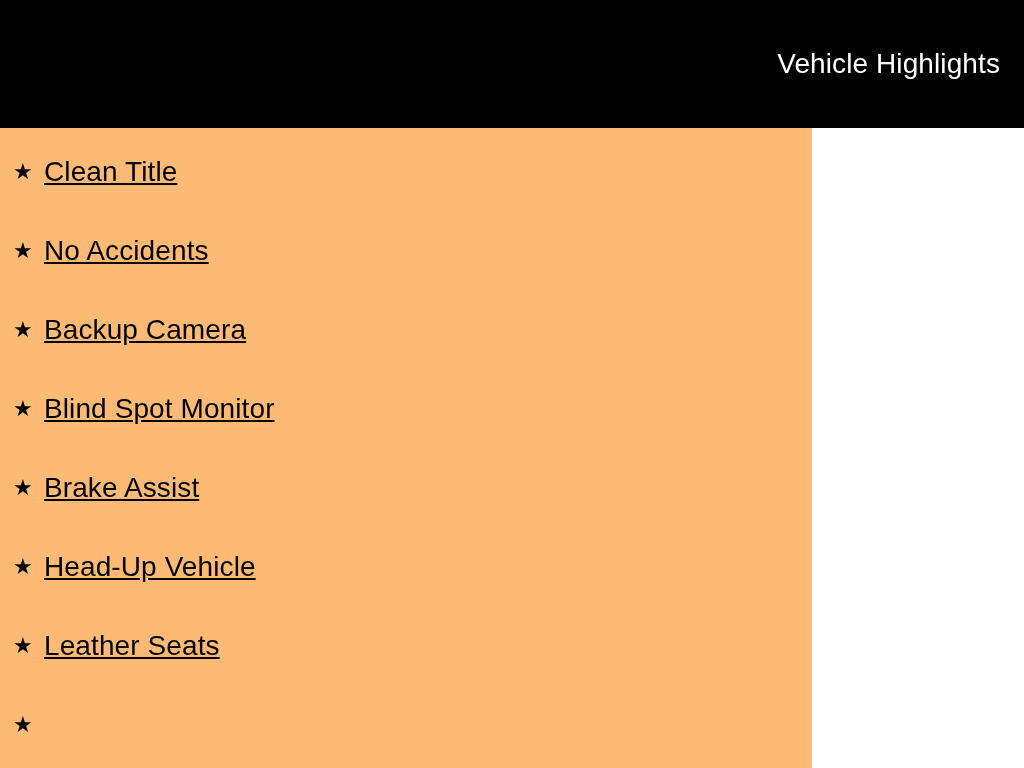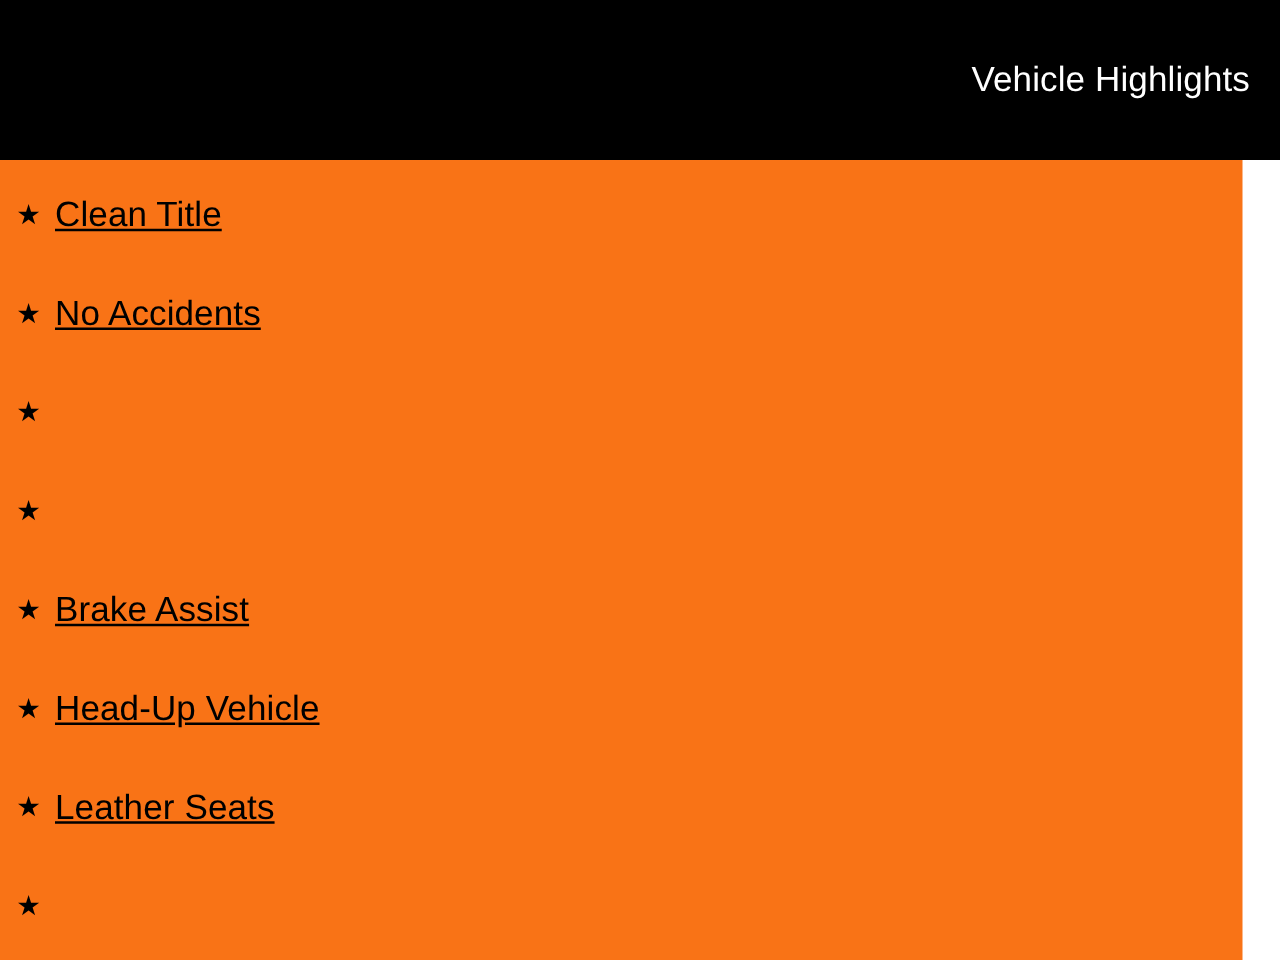--- a/index.html
+++ b/index.html
@@ -11,23 +11,23 @@
     width: 1024px;
     height: 768px;
     background: #ffffff;
     font-family: "Liberation Sans", sans-serif;
     overflow: hidden;
     -webkit-font-smoothing: antialiased;
   }
 
   #slide {
     position: relative;
-    width: 994px;
+    width: 812px;
     height: 768px;
-    background: #f97316;
+    background: #fdba74;
     box-sizing: border-box;
   }
 
   
   #header-bar {
     position: absolute;
     left: 0;
     top: 0;
     width: 1024px;
     height: 128px;
@@ -116,24 +116,26 @@
       <span class="highlight-label">Clean Title</span>
     </li>
 
     <li class="highlight-item">
       <span class="bullet-star">★</span>
       <span class="highlight-label">No Accidents</span>
     </li>
 
     <li class="highlight-item">
       <span class="bullet-star">★</span>
+      <span class="highlight-label">Backup Camera</span>
     </li>
 
     <li class="highlight-item">
       <span class="bullet-star">★</span>
+      <span class="highlight-label">Blind Spot Monitor</span>
     </li>
 
     <li class="highlight-item">
       <span class="bullet-star">★</span>
       <span class="highlight-label">Brake Assist</span>
     </li>
 
     <li class="highlight-item">
       <span class="bullet-star">★</span>
       <span class="highlight-label">Head-Up Vehicle</span>

